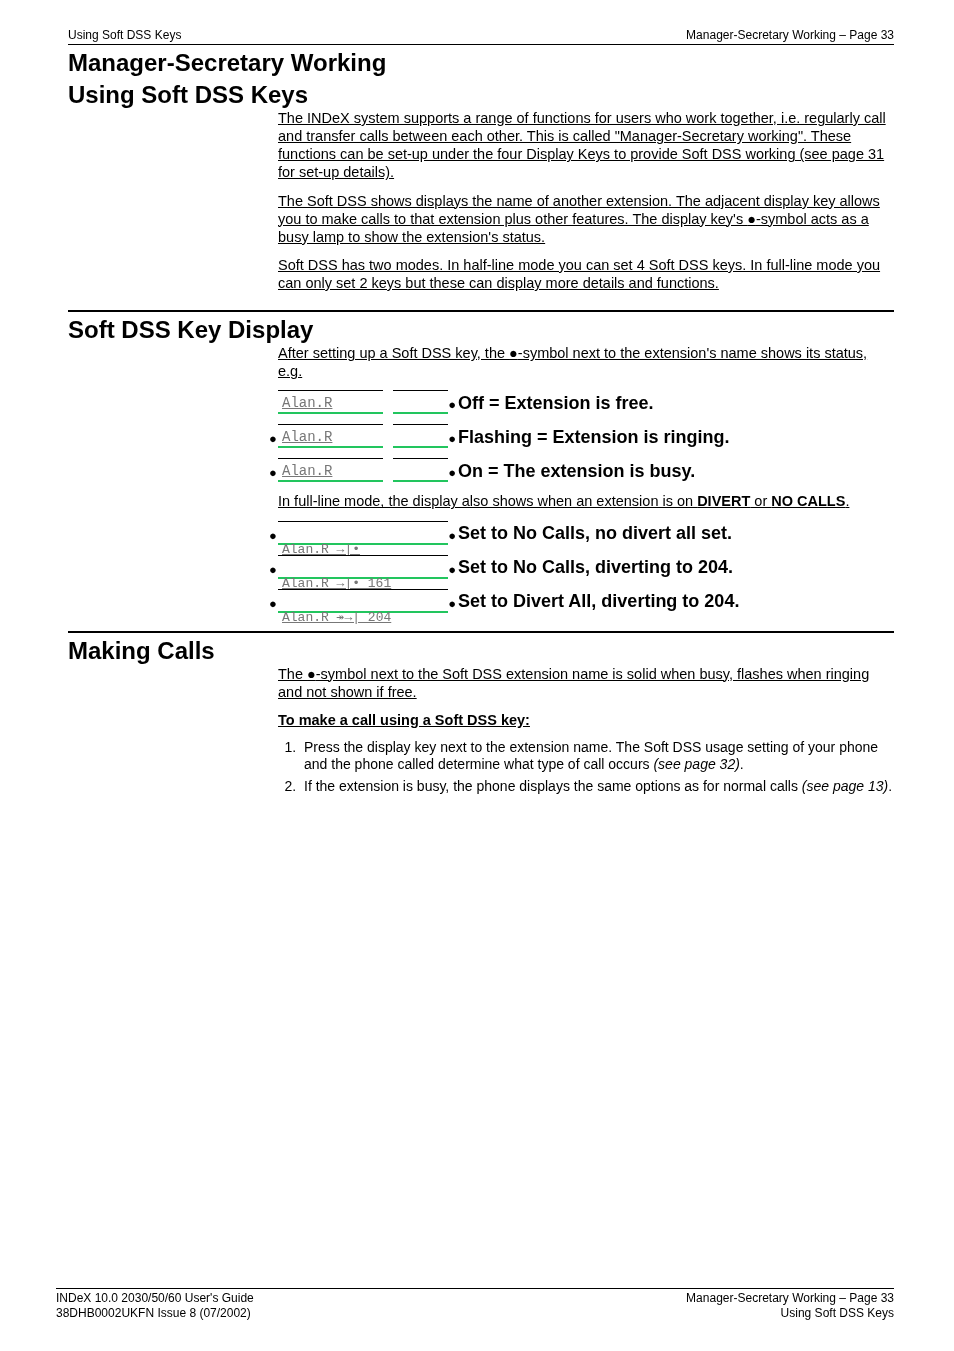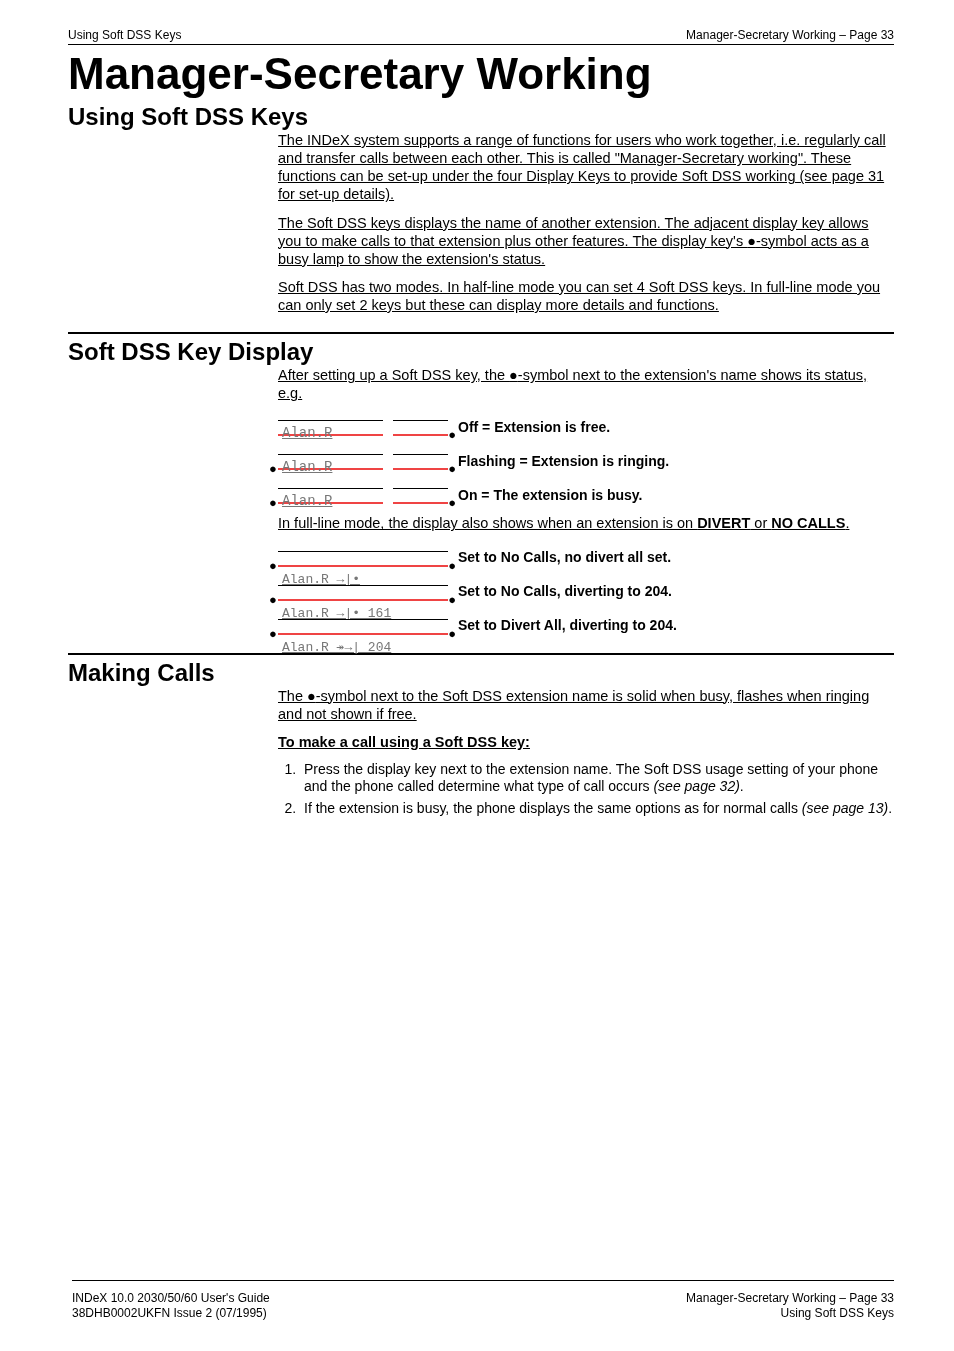--- a/index.html
+++ b/index.html
@@ -15,21 +15,21 @@
   .runhead {
     display: flex;
     justify-content: space-between;
     font-size: 12px;
     border-bottom: 1px solid #000;
     padding-bottom: 2px;
     margin-bottom: 4px;
   }
 
   h1.title {
-    font-size: 44px;
+    font-size: 24px;
     font-weight: bold;
     margin: 2px 0 2px 0;
   }
 
   h2.sect {
     font-size: 24px;
     font-weight: bold;
     margin-top: 4px;
   }
   hr.thick {
@@ -55,22 +55,22 @@
   .lcdbox {
     width: 170px;
     height: 24px;
     position: relative;
     display: flex;
     align-items: flex-end;
     justify-content: space-between;
   }
   .seg {
     display: inline-block;
-    border-bottom: 2px solid #ef4444;
-    height: 16px;
+    border-bottom: 2px solid #22c55e;
+    height: 24px;
     position: relative;
   }
   .seg.left  { width: 105px; border-top: 1px solid #000; }
   .seg.right { width: 55px;  border-top: 1px solid #000; }
   .seg.full  { width: 170px; border-top: 1px solid #000; }
   .seg .dot-l {
     position: absolute; left: -9px; top: 6px;
     font-size: 13px;
   }
   .seg .dot-r {
@@ -92,44 +92,44 @@
     font-family: "Courier New", monospace;
     position: absolute;
     left: 4px;
     top: 20px;
     font-size: 13px;
     color: #777;
     text-decoration: underline;
     white-space: pre;
   }
   .lcdlabel {
-    font-size: 14px;
+    font-size: 18px;
     font-weight: bold;
   }
 
   .underline { text-decoration: underline; }
   .bold { font-weight: bold; }
   .italic { font-style: italic; }
 
   ol.steps {
     list-style: decimal;
     margin-left: 22px;
     font-size: 14px;
     line-height: 1.25;
   }
   ol.steps li { margin-bottom: 4px; padding-left: 4px; }
 
   
   .footer {
     position: absolute;
-    left: 72px;
+    left: 56px;
     right: 60px;
     bottom: 30px;
     border-top: 1px solid #000;
-    padding-top: 10px;
+    padding-top: 2px;
     font-size: 12px;
     display: flex;
     justify-content: space-between;
   }
   .footer .col { line-height: 1.25; }
   .footer .col.right { text-align: right; }
 </style>
 </head>
 <body>
 
@@ -139,21 +139,21 @@
     <span>Using Soft DSS Keys</span>
     <span>Manager-Secretary Working – Page 33</span>
   </div>
 
   <h1 class="title">Manager-Secretary Working</h1>
 
   <h2 class="sect">Using Soft DSS Keys</h2>
   <div class="bodycol">
     <p>The INDeX system supports a range of functions for users who work together, i.e. regularly call and transfer calls between each other. This is called "Manager-Secretary working". These functions can be set-up under the four Display Keys to provide Soft DSS working (see page 31 for set-up details).</p>
     <p>
-      <span>The Soft DSS keys displays the name of another extension. The adjacent display key allows you to make calls to that extension plus other features. The display key's </span><span>●</span><span>-symbol acts as a busy lamp to show the extension's status.</span>
+      <span>The Soft DSS shows displays the name of another extension. The adjacent display key allows you to make calls to that extension plus other features. The display key's </span><span>●</span><span>-symbol acts as a busy lamp to show the extension's status.</span>
     </p>
     <p>Soft DSS has two modes. In half-line mode you can set 4 Soft DSS keys. In full-line mode you can only set 2 keys but these can display more details and functions.</p>
   </div>
 
   <hr class="thick">
   <h2 class="sect">Soft DSS Key Display</h2>
   <div class="bodycol">
     <p>
       <span>After setting up a Soft DSS key, the </span><span>●</span><span>-symbol next to the extension's name shows its status, e.g.</span>
     </p>
@@ -249,19 +249,19 @@
         <span>If the extension is busy, the phone displays the same options as for normal calls </span><span class="italic">(see page 13)</span><span>.</span>
       </li>
     </ol>
   </div>
 
 </div>
 
 <div class="footer">
   <div class="col">
     <div>INDeX 10.0 2030/50/60 User's Guide</div>
-    <div>38DHB0002UKFN Issue 2 (07/1995)</div>
+    <div>38DHB0002UKFN Issue 8 (07/2002)</div>
   </div>
   <div class="col right">
     <div>Manager-Secretary Working – Page 33</div>
     <div>Using Soft DSS Keys</div>
   </div>
 </div>
 
 </body></html>

